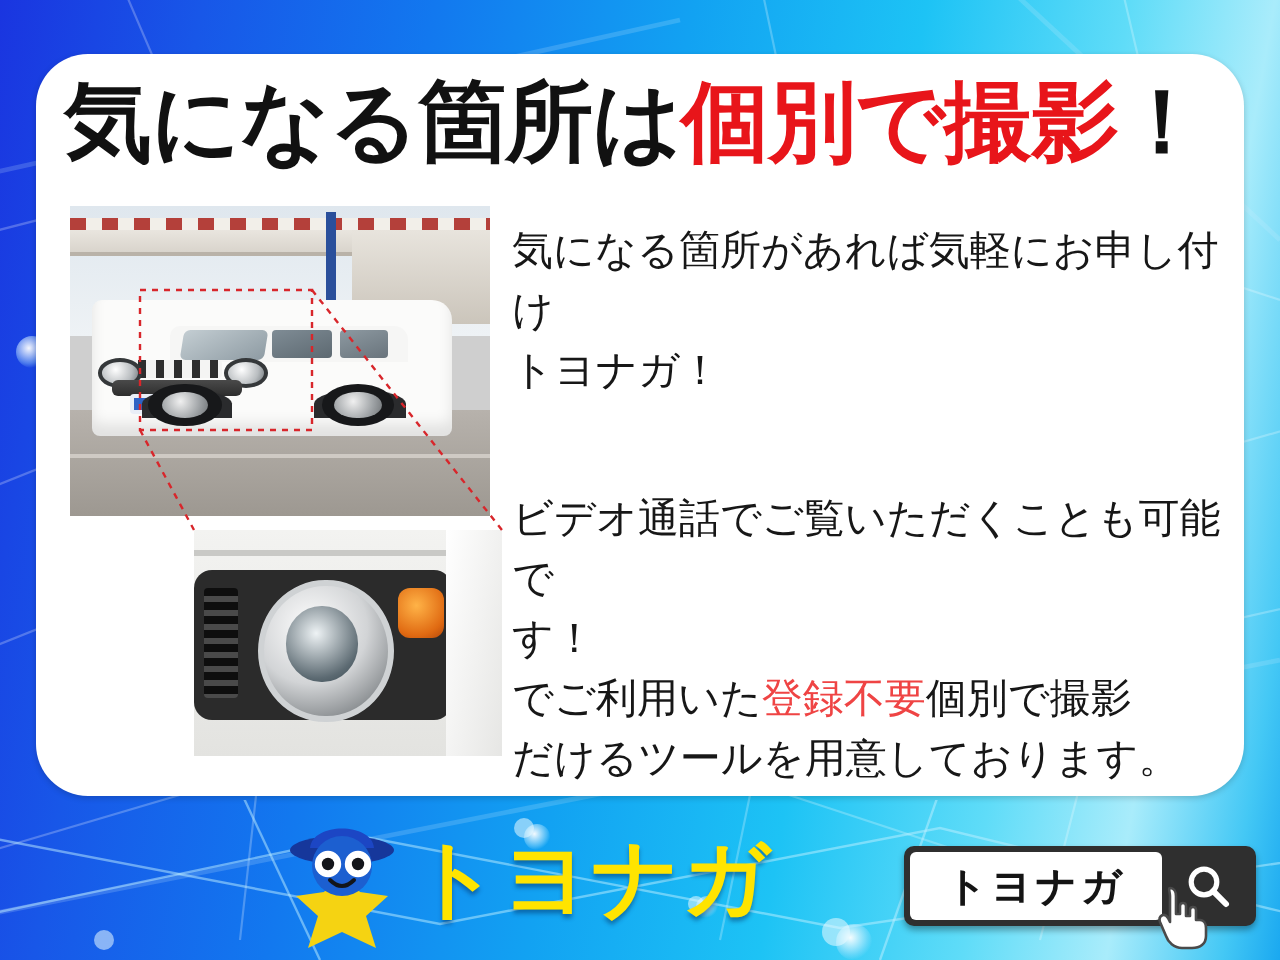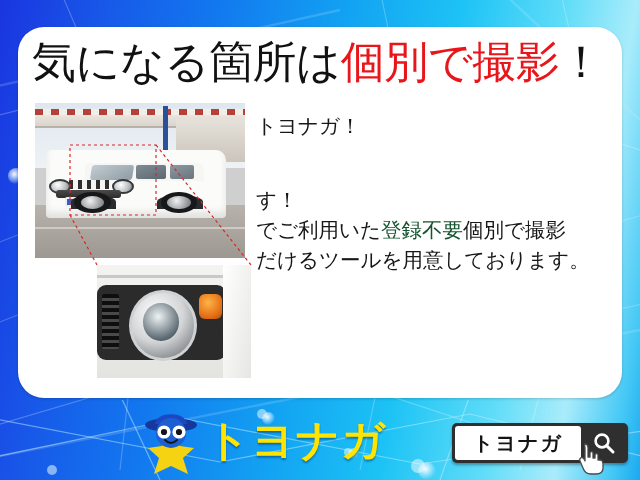--- a/index.html
+++ b/index.html
@@ -57,21 +57,21 @@
 
   
   .headline {
     position: absolute;
     left: 14px;
     top: 9px;
     width: 585px;
     white-space: nowrap;
     font-size: 44px;
     line-height: 52px;
-    font-weight: 400;
+    font-weight: 700;
     letter-spacing: -0.5px;
     color: #111111;
   }
   .headline .hl-red {
     color: #e8151a;
   }
 
   
   .photo {
     position: absolute;
@@ -131,21 +131,21 @@
     position: absolute;
     left: 238px;
     top: 84px;
     width: 356px;
     font-size: 20.5px;
     line-height: 30px;
     color: #171717;
   }
   .copy p { margin: 0; }
   .copy .gap { height: 44px; }
-  .copy .red { color: #14532d; }
+  .copy .red { color: #ef4444; }
 
   
   .brandbar {
     position: absolute;
     left: 0;
     top: 400px;
     width: 640px;
     height: 80px;
     overflow: hidden;
   }
@@ -287,22 +287,24 @@
 
     <svg class="connector" viewBox="0 0 604 371">
       <g stroke="#d8262b" stroke-width="1.2" stroke-dasharray="3 3" fill="none">
         <rect x="52" y="118" width="86" height="70"></rect>
         <line x1="52" y1="188" x2="79" y2="238"></line>
         <line x1="138" y1="118" x2="233" y2="238"></line>
       </g>
     </svg>
 
     <div class="copy">
+      <p>気になる箇所があれば気軽にお申し付け</p>
       <p>トヨナガ！</p>
       <div class="gap"></div>
+      <p>ビデオ通話でご覧いただくことも可能で</p>
       <p>す！</p>
       <p><span>でご利用いた</span><span class="red">登録不要</span><span>個別で撮影</span></p>
       <p>だけるツールを用意しております。</p>
     </div>
   </div>
 
   <div class="brandbar">
     <svg class="brand-inner" viewBox="0 0 640 80" preserveAspectRatio="none">
       <g stroke="#bfefff" stroke-opacity=".5" stroke-width="1.2" fill="none">
         <path d="M-10 58 L180 18 L420 64 L650 30"></path>

